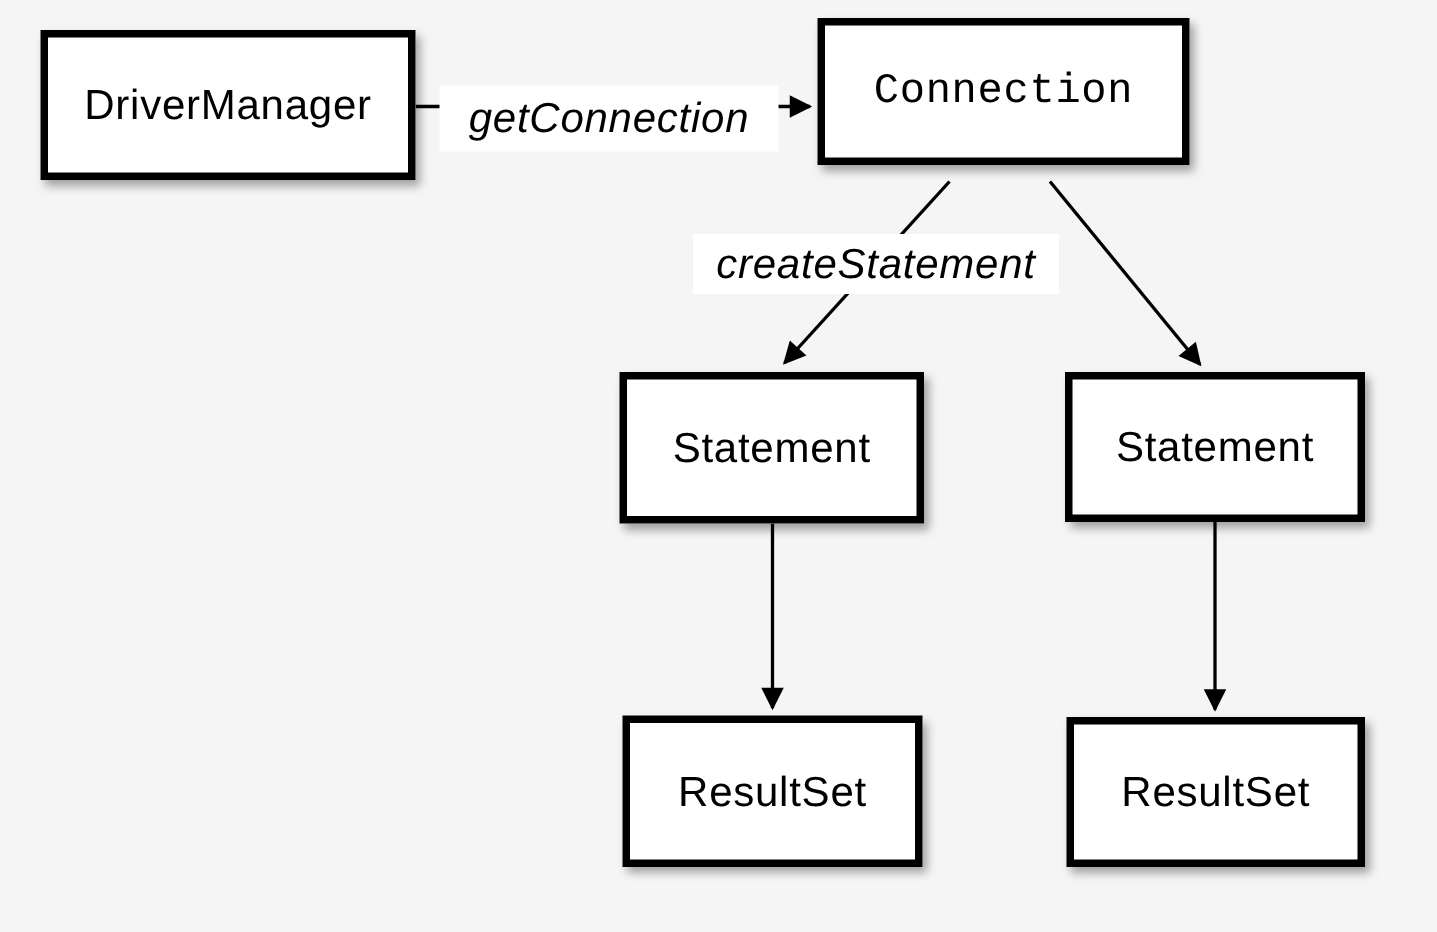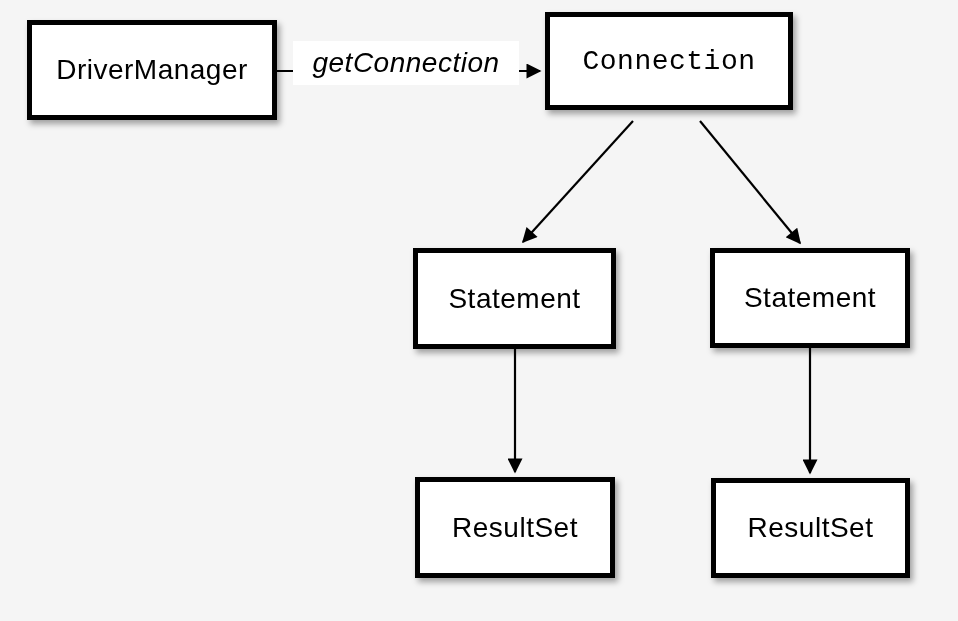--- a/index.html
+++ b/index.html
@@ -58,21 +58,21 @@
     display: flex;
     align-items: center;
     justify-content: center;
   }
   #node-driver-manager { left: 27px;  top: 20px;  width: 250px; height: 100px; }
   #node-connection     { left: 545px; top: 12px;  width: 248px; height: 98px; font-family: Liberation Mono, monospace;  }
   #node-statement-left { left: 413px; top: 248px; width: 203px; height: 101px; }
   #node-statement-right{ left: 710px; top: 248px; width: 200px; height: 100px; }
   #node-resultset-left { left: 415px; top: 477px; width: 200px; height: 101px; }
   #node-resultset-right{ left: 711px; top: 478px; width: 199px; height: 100px; }
-  #label-get-connection   { left: 293px; top: 41px;  width: 226px; height: 44px; }
+  #label-get-connection   { left: 293px; top: 57px;  width: 226px; height: 44px; }
   #label-create-statement { left: 462px; top: 156px; width: 244px; height: 40px; }
   #label-execute-query    { left: 406px; top: 389px; width: 216px; height: 40px; }
 </style>
 </head>
 <body>
 
 <div class="canvas">
 
   <svg class="arrow-layer" width="958" height="621" viewBox="0 0 958 621" xmlns="http://www.w3.org/2000/svg">
     <defs>
@@ -87,20 +87,21 @@
 
     <line x1="700" y1="121" x2="800" y2="243" marker-end="url(#arrowhead)"></line>
 
     <line x1="515" y1="349" x2="515" y2="472" marker-end="url(#arrowhead)"></line>
 
     <line x1="810" y1="348" x2="810" y2="473" marker-end="url(#arrowhead)"></line>
   </svg>
 
   <div class="edge-label" id="label-get-connection">getConnection</div>
 
+  <div class="edge-label" id="label-create-statement">createStatement</div>
 
 
   <div class="node" id="node-driver-manager">DriverManager</div>
 
   <div class="node" id="node-connection">Connection</div>
 
   <div class="node" id="node-statement-left">Statement</div>
 
   <div class="node" id="node-statement-right">Statement</div>
 

